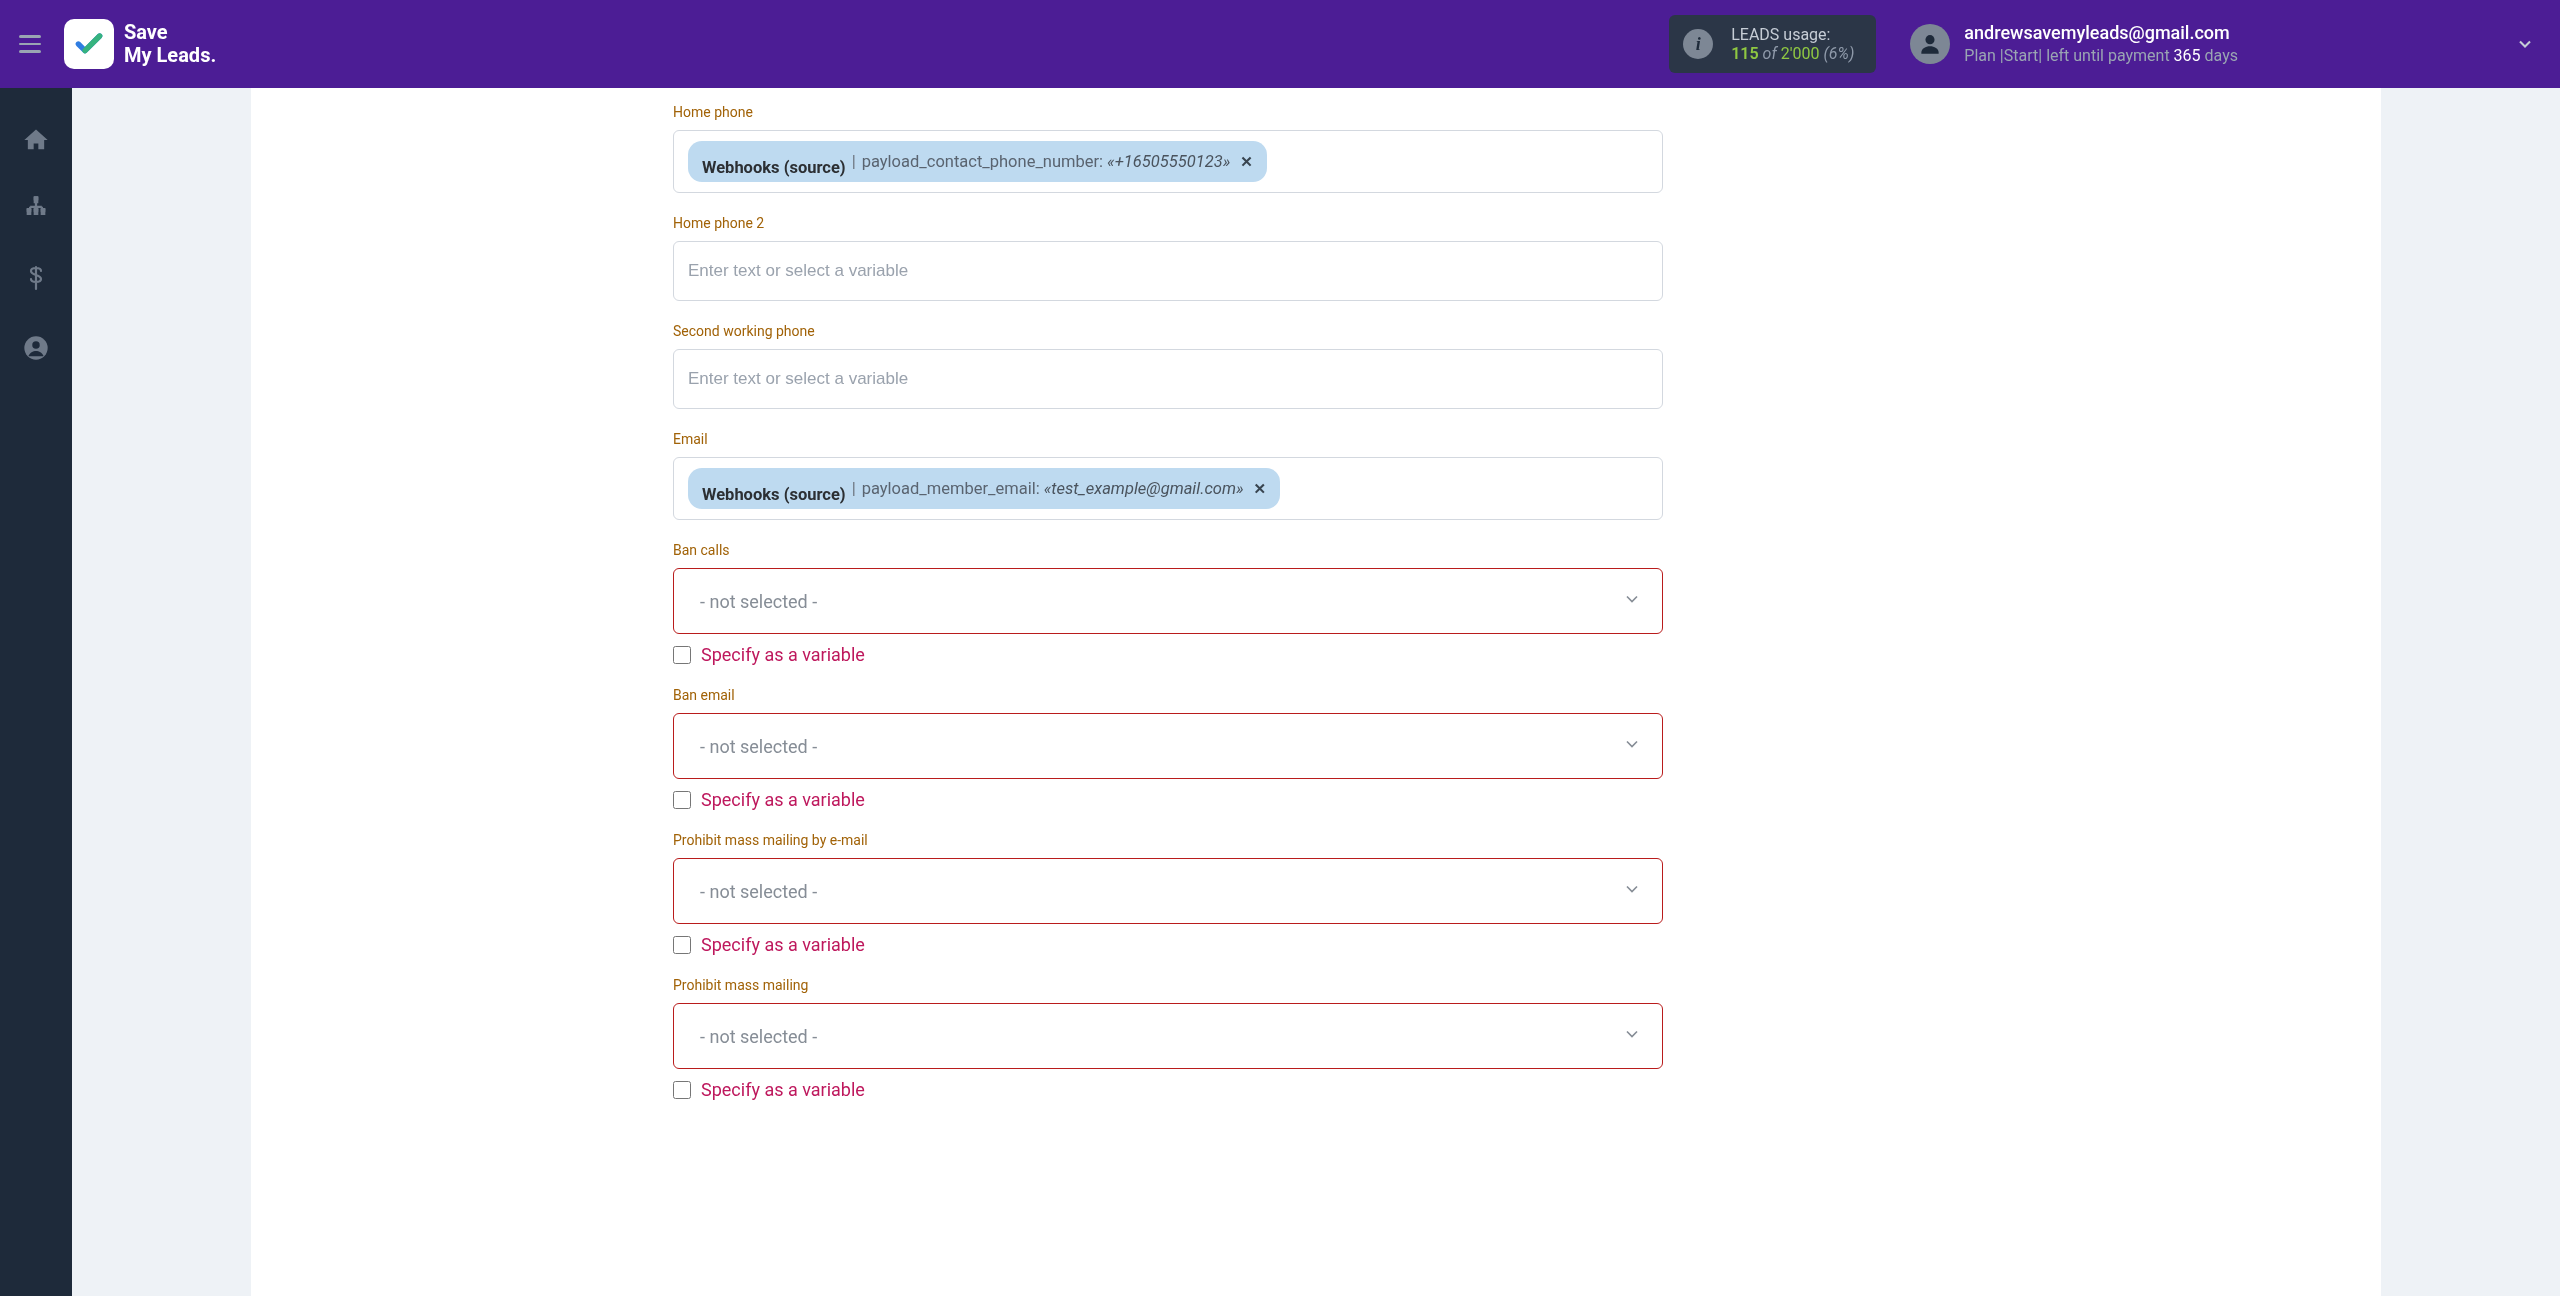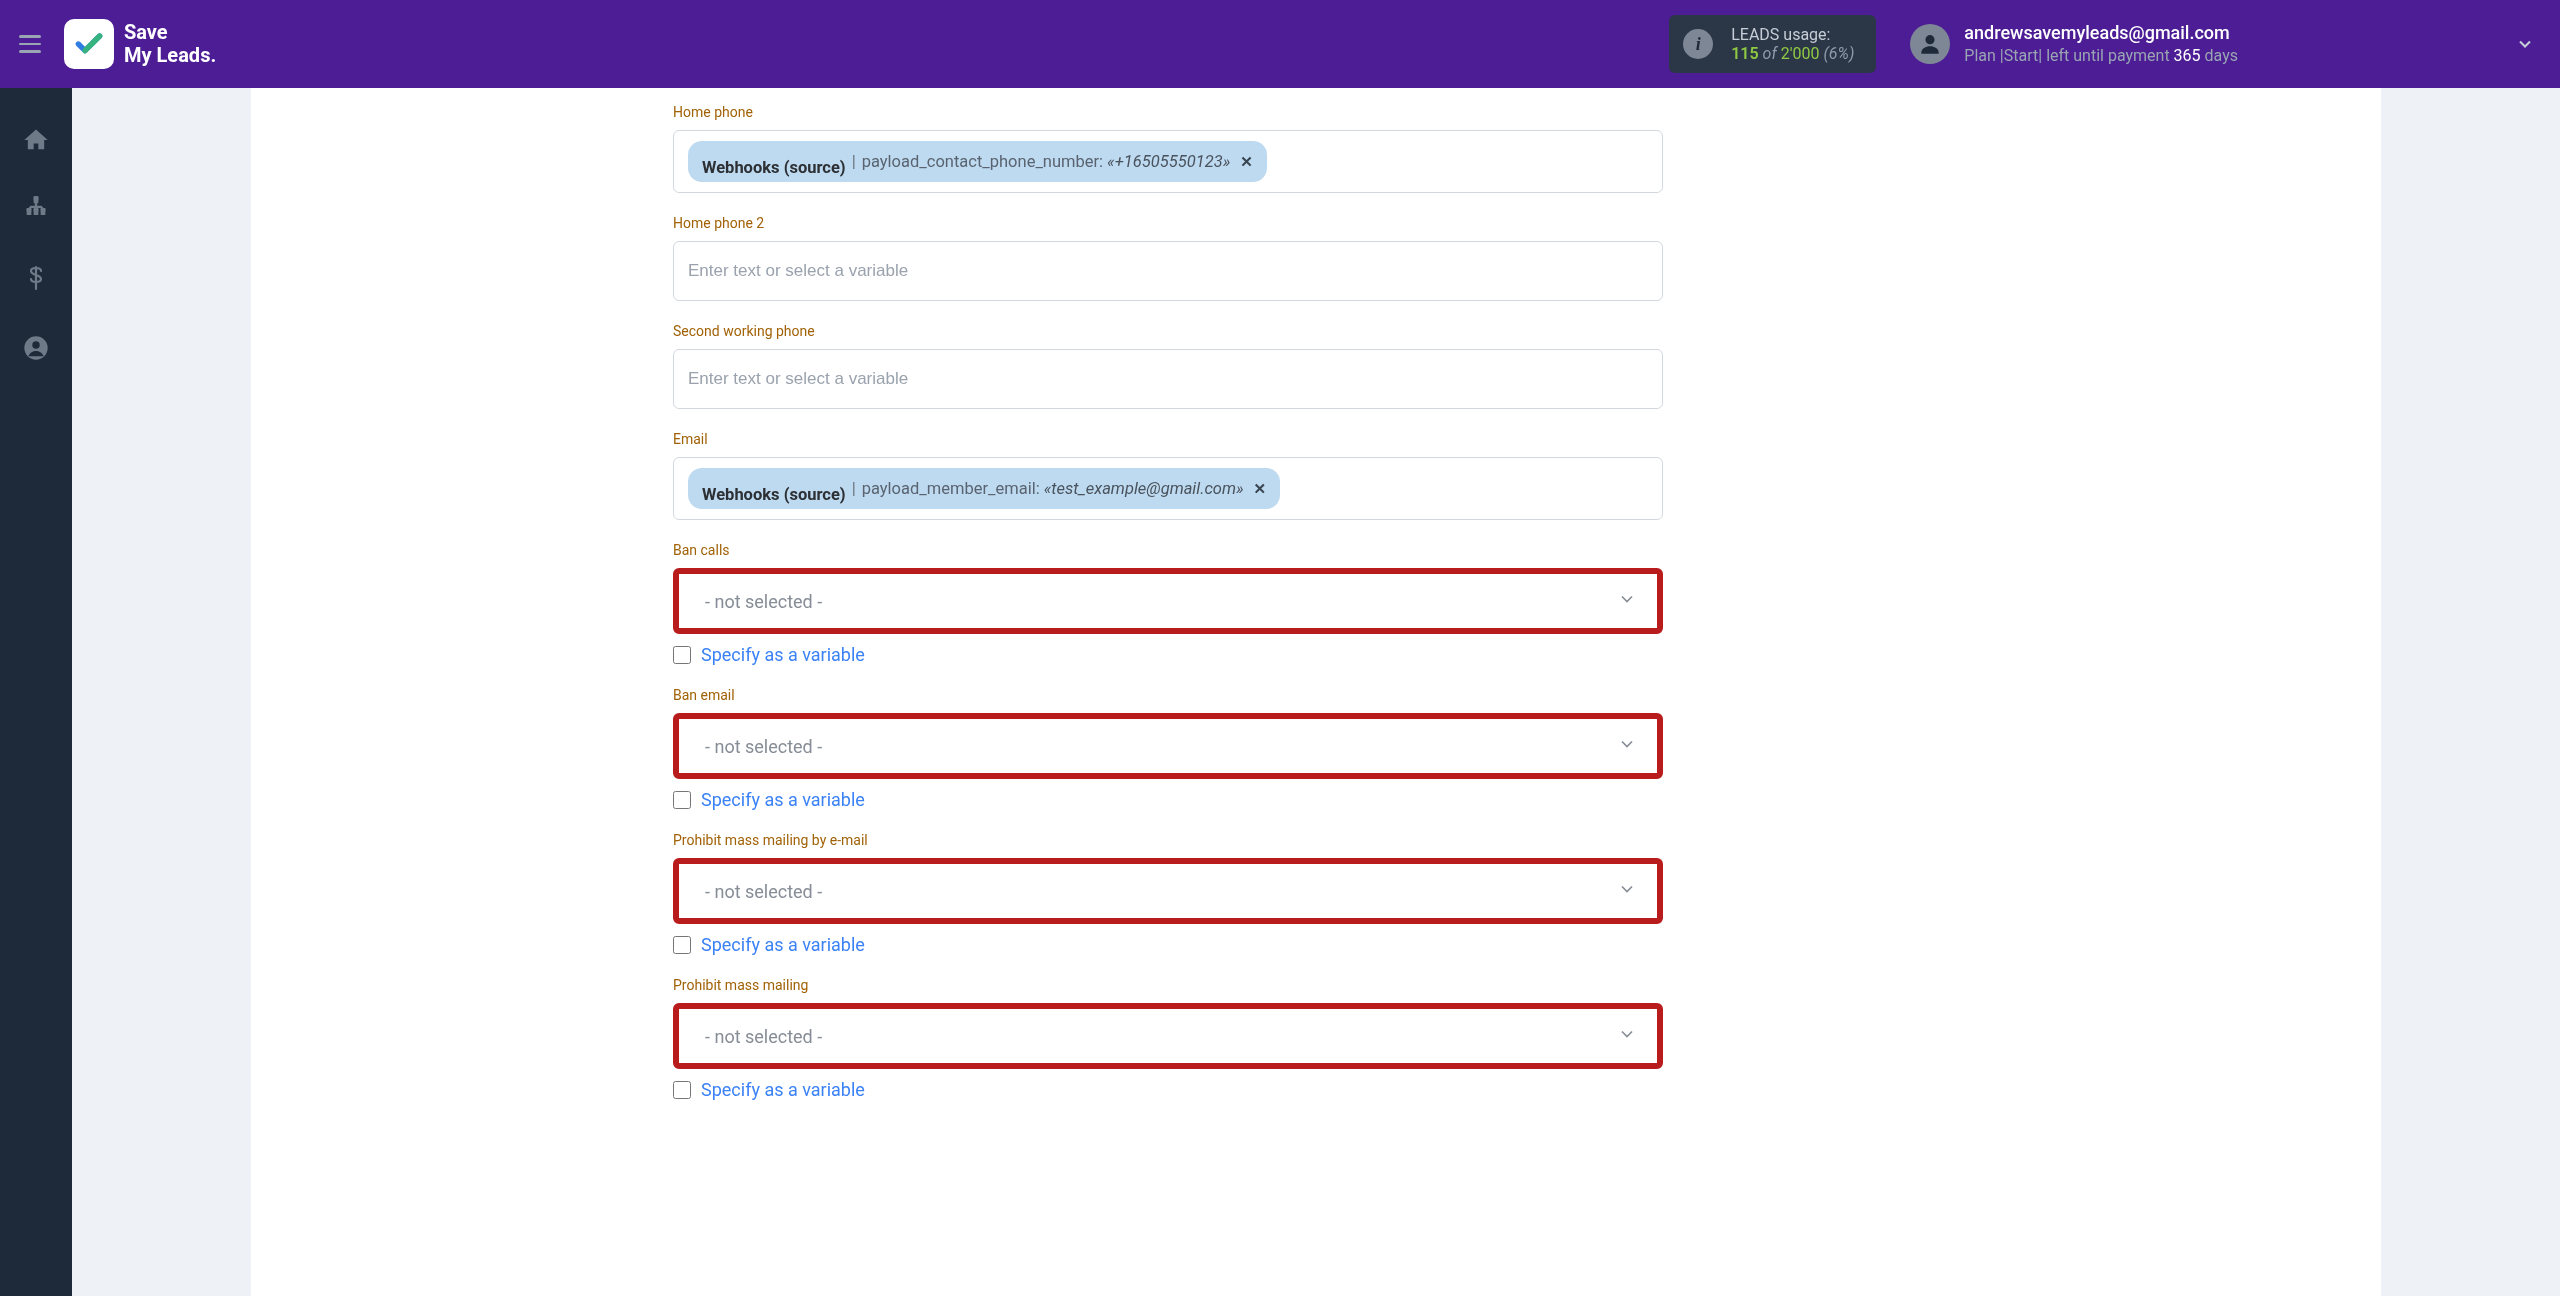--- a/index.html
+++ b/index.html
@@ -144,38 +144,38 @@
   .chip .chip-source { font-weight: 700; color: #2c2f33; margin-top: 12px; }
   .chip .chip-sep { color: #6a737d; margin: 0 2px; }
   .chip .chip-field { color: #5a6470; }
   .chip .chip-val { font-style: italic; color: #4a535d; }
   .chip .chip-x {
     margin-left: 6px; font-weight: 700; color: #38444f; cursor: pointer; font-size: 15px;
   }
 
   .select-box {
     width: 100%;
-    border: 6px solid #b91c1c;
+    border: 1px solid #b91c1c;
     border-radius: 6px;
     height: 66px;
     padding: 0 20px 0 26px;
     display: flex; align-items: center; justify-content: space-between;
     background: #fff;
     cursor: pointer;
   }
   .select-box .sel-text { color: #868d96; font-size: 18px; }
   .select-box .sel-caret { color: #868d96; }
 
   .chk-row {
     display: flex; align-items: center; gap: 10px; margin-top: 10px;
   }
   .chk-row input[type="checkbox"] {
     width: 18px; height: 18px; cursor: pointer;
   }
-  .chk-row label { color: #3b82f6; font-size: 18px; cursor: pointer; }
+  .chk-row label { color: #be185d; font-size: 18px; cursor: pointer; }
 
 </style>
 </head>
 <body>
 
 <div class="header">
   <div class="hamburger">
     <span></span>
       <span></span>
       <span></span>

